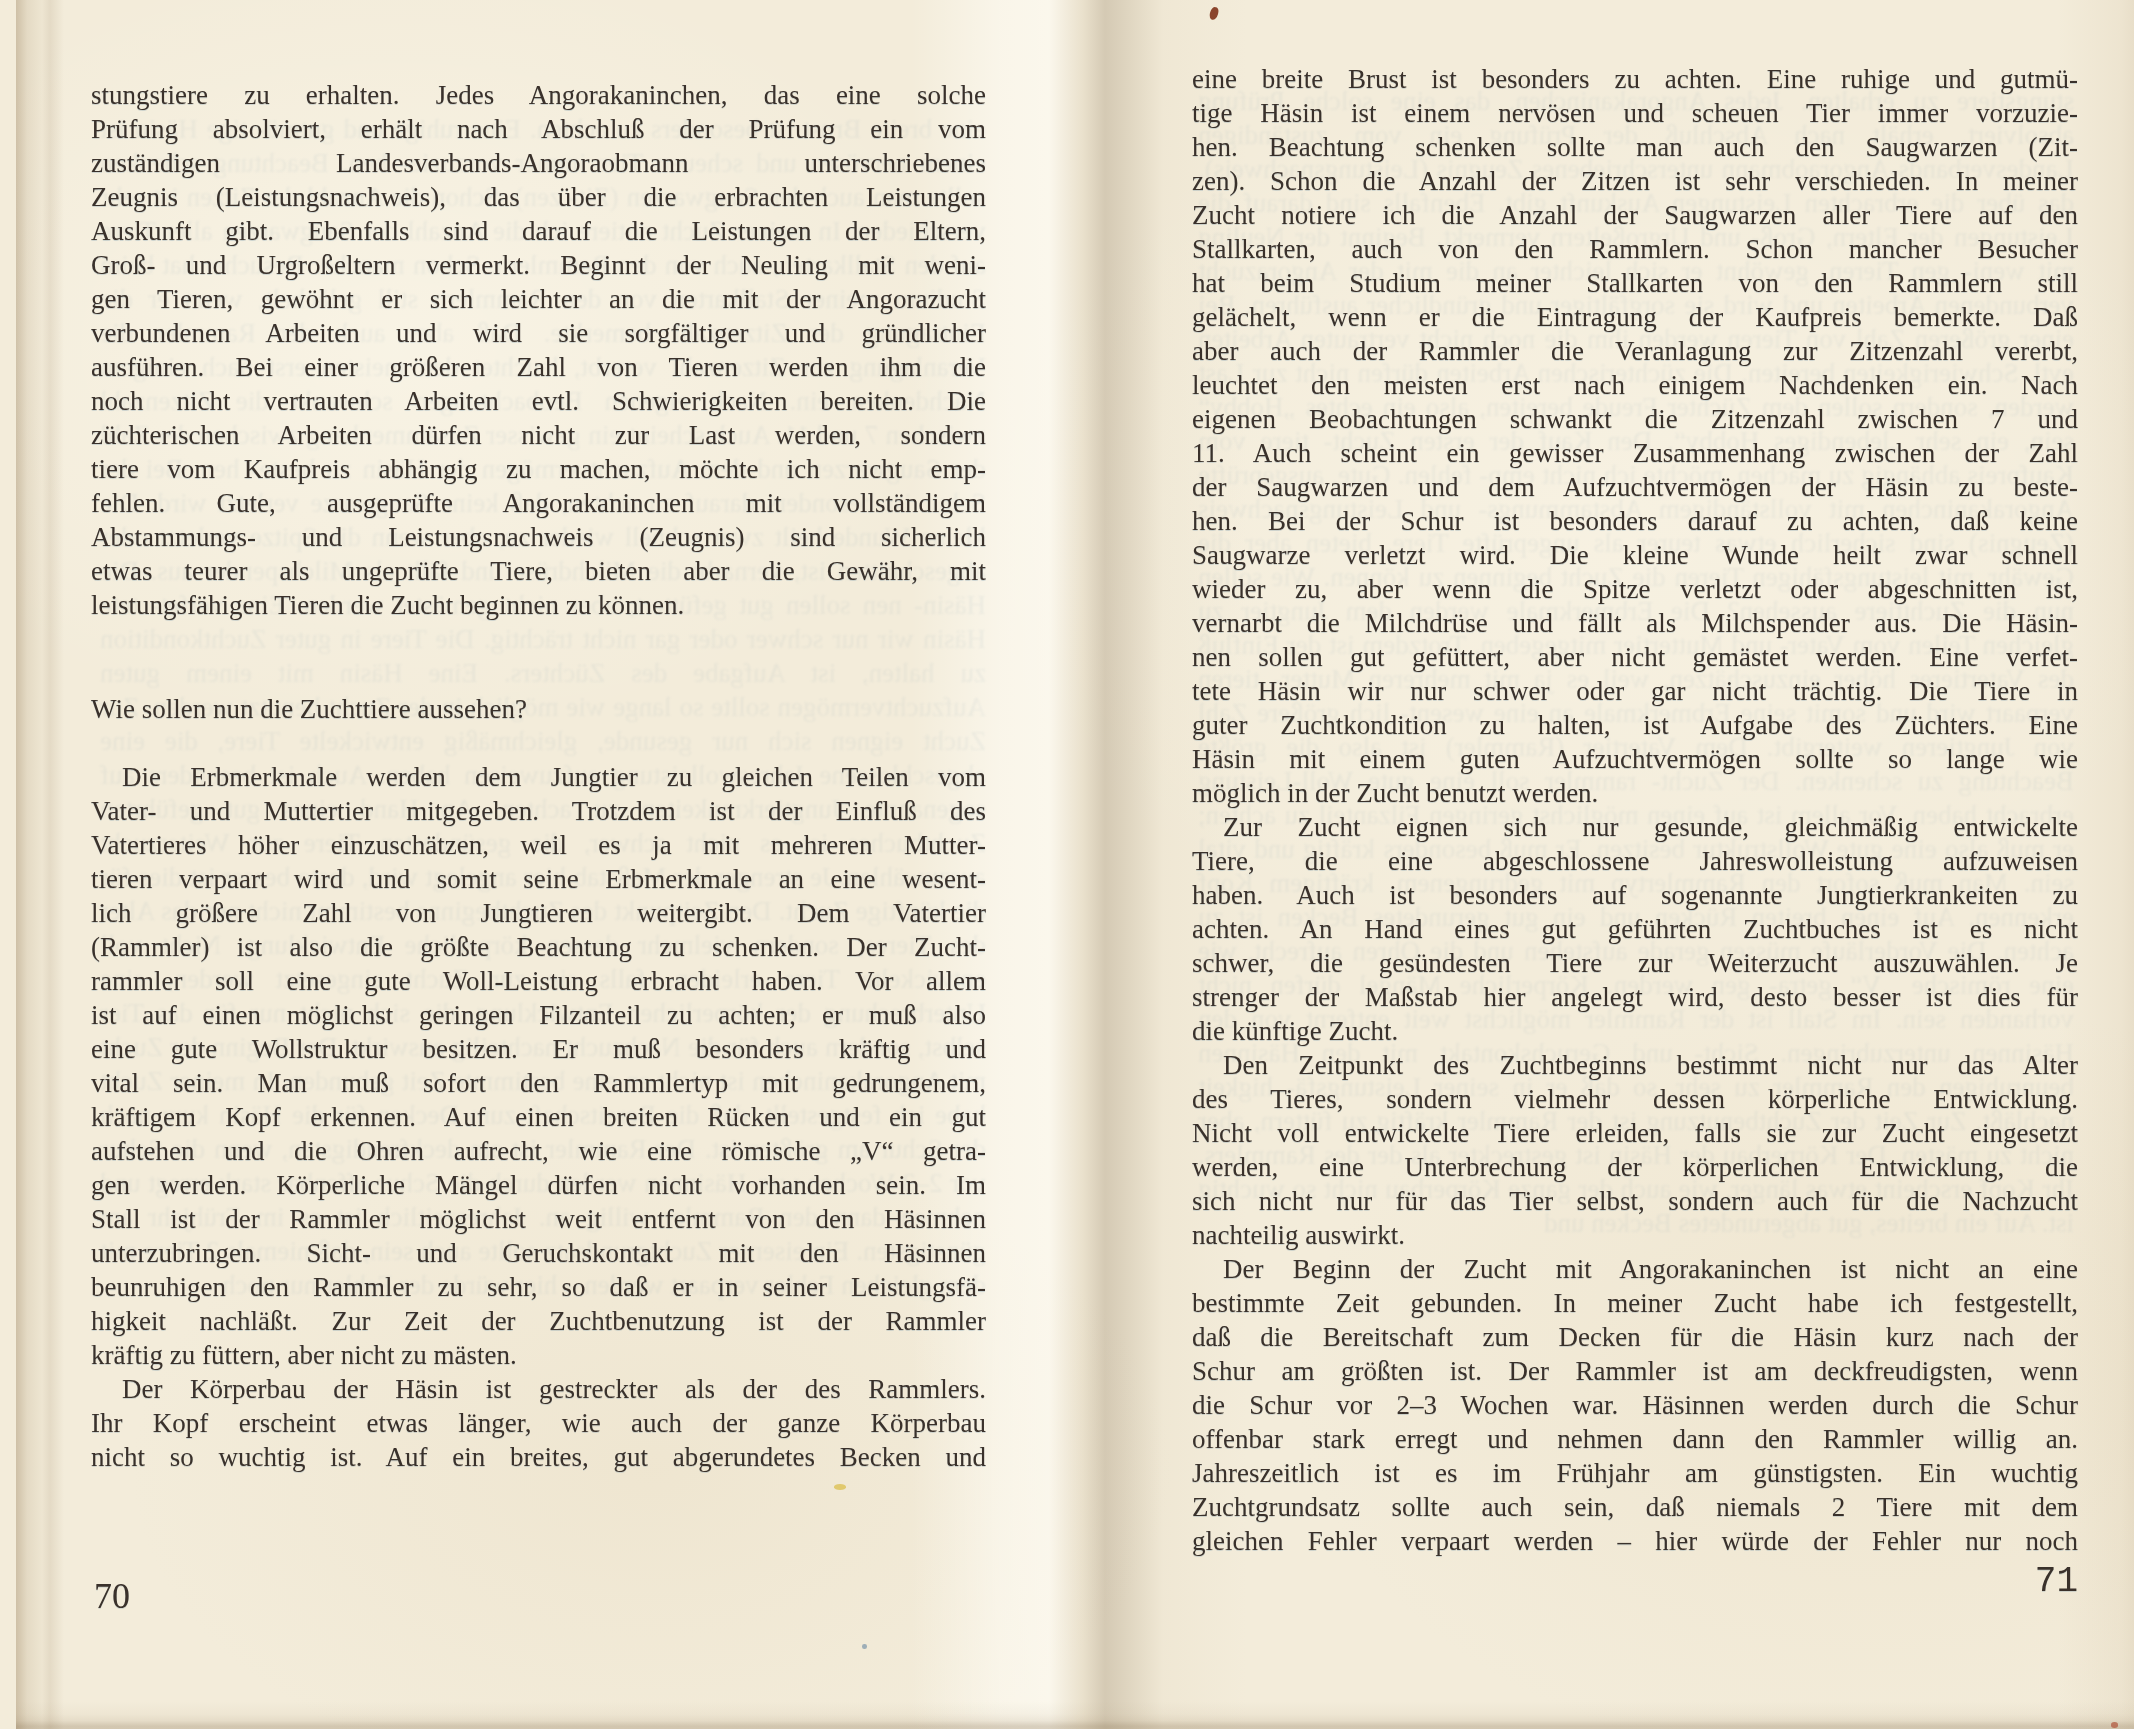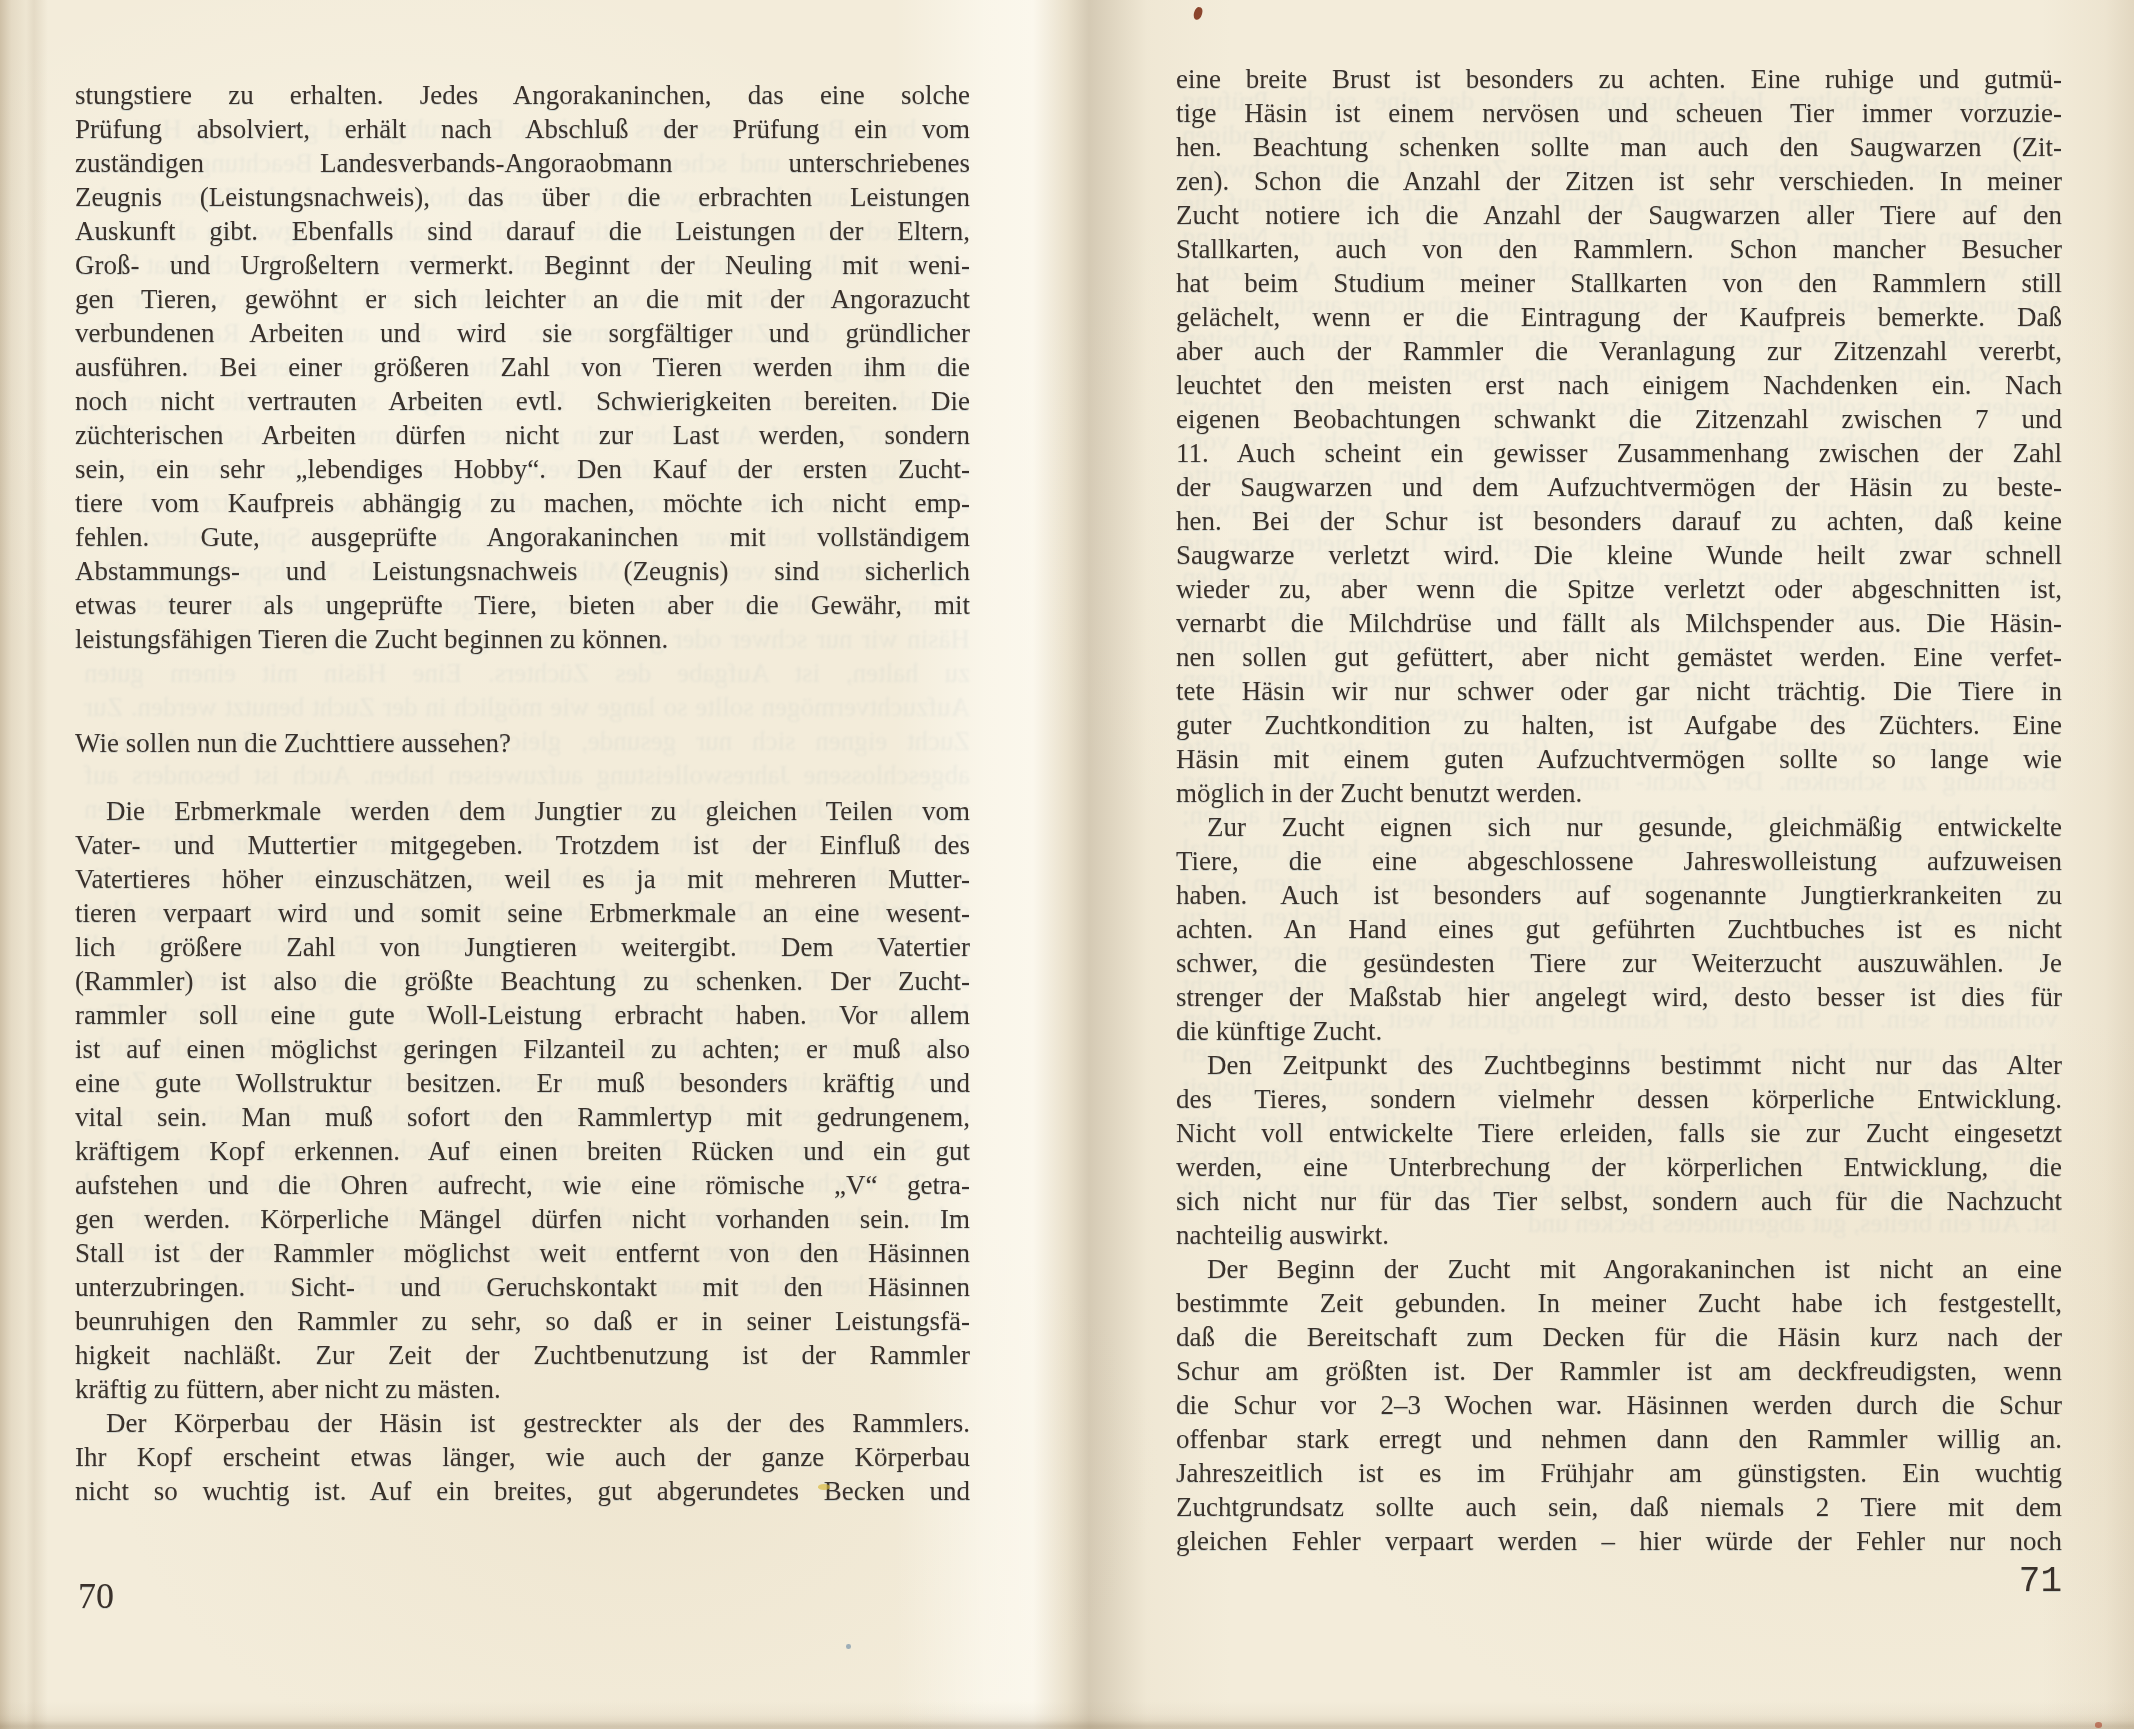--- a/index.html
+++ b/index.html
@@ -3,21 +3,21 @@
 <meta charset="utf-8">
 <style>
   html,body { margin:0; padding:0; }
   body {
     width:2135px; height:1729px; position:relative; overflow:hidden;
     background:#f3ecda;
     font-family:"Liberation Serif","DejaVu Serif",serif;
     color:#3a312b;
   }
   
-  .spread { position:absolute; inset:0; }
+  .spread { position:absolute; inset:0;margin-left:16px; }
   .paper-texture {
     position:absolute; inset:0; pointer-events:none;
     background:
       radial-gradient(ellipse 839px 559px at 18% 20%, rgba(255,252,242,0.45), rgba(255,252,242,0) 70%),
       radial-gradient(ellipse 932px 653px at 75% 30%, rgba(255,251,240,0.35), rgba(255,251,240,0) 70%),
       radial-gradient(ellipse 746px 466px at 30% 85%, rgba(226,211,180,0.25), rgba(226,211,180,0) 70%),
       radial-gradient(ellipse 839px 559px at 88% 80%, rgba(228,213,182,0.28), rgba(228,213,182,0) 70%);
   }
   .gutter-shading {
     position:absolute; inset:0; pointer-events:none;
@@ -96,21 +96,20 @@
         <div class="line">Prüfung absolviert, erhält nach Abschluß der Prüfung ein vom</div>
         <div class="line">zuständigen Landesverbands-Angoraobmann unterschriebenes</div>
         <div class="line">Zeugnis (Leistungsnachweis), das über die erbrachten Leistungen</div>
         <div class="line">Auskunft gibt. Ebenfalls sind darauf die Leistungen der Eltern,</div>
         <div class="line">Groß- und Urgroßeltern vermerkt. Beginnt der Neuling mit weni-</div>
         <div class="line">gen Tieren, gewöhnt er sich leichter an die mit der Angorazucht</div>
         <div class="line">verbundenen Arbeiten und wird sie sorgfältiger und gründlicher</div>
         <div class="line">ausführen. Bei einer größeren Zahl von Tieren werden ihm die</div>
         <div class="line">noch nicht vertrauten Arbeiten evtl. Schwierigkeiten bereiten. Die</div>
         <div class="line">züchterischen Arbeiten dürfen nicht zur Last werden, sondern</div>
-        <div class="line">sein, ein sehr „lebendiges Hobby“. Den Kauf der ersten Zucht-</div>
         <div class="line">tiere vom Kaufpreis abhängig zu machen, möchte ich nicht emp-</div>
         <div class="line">fehlen. Gute, ausgeprüfte Angorakaninchen mit vollständigem</div>
         <div class="line">Abstammungs- und Leistungsnachweis (Zeugnis) sind sicherlich</div>
         <div class="line">etwas teurer als ungeprüfte Tiere, bieten aber die Gewähr, mit</div>
         <div class="line last">leistungsfähigen Tieren die Zucht beginnen zu können.</div>
       </div>
       <div class="heading">Wie sollen nun die Zuchttiere aussehen?</div>
       <div class="para indent">
         <div class="line">Die Erbmerkmale werden dem Jungtier zu gleichen Teilen vom</div>
         <div class="line">Vater- und Muttertier mitgegeben. Trotzdem ist der Einfluß des</div>

